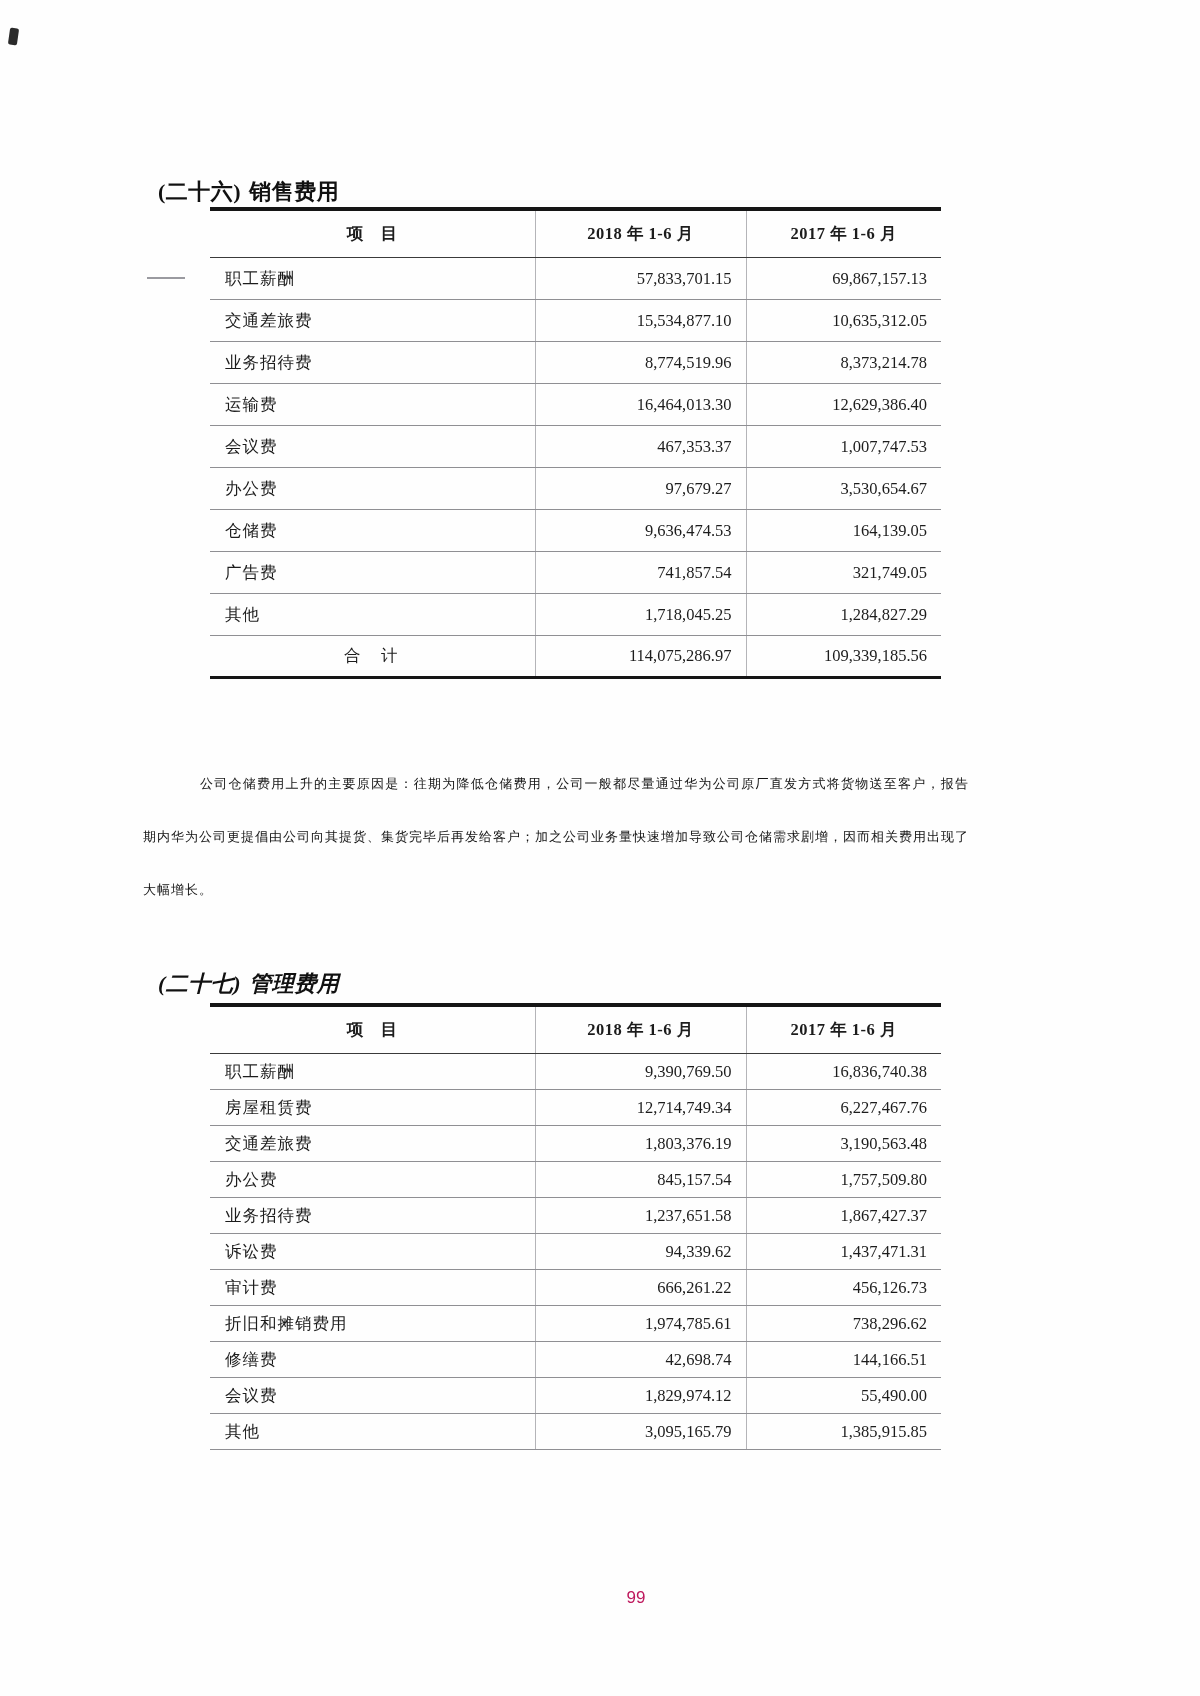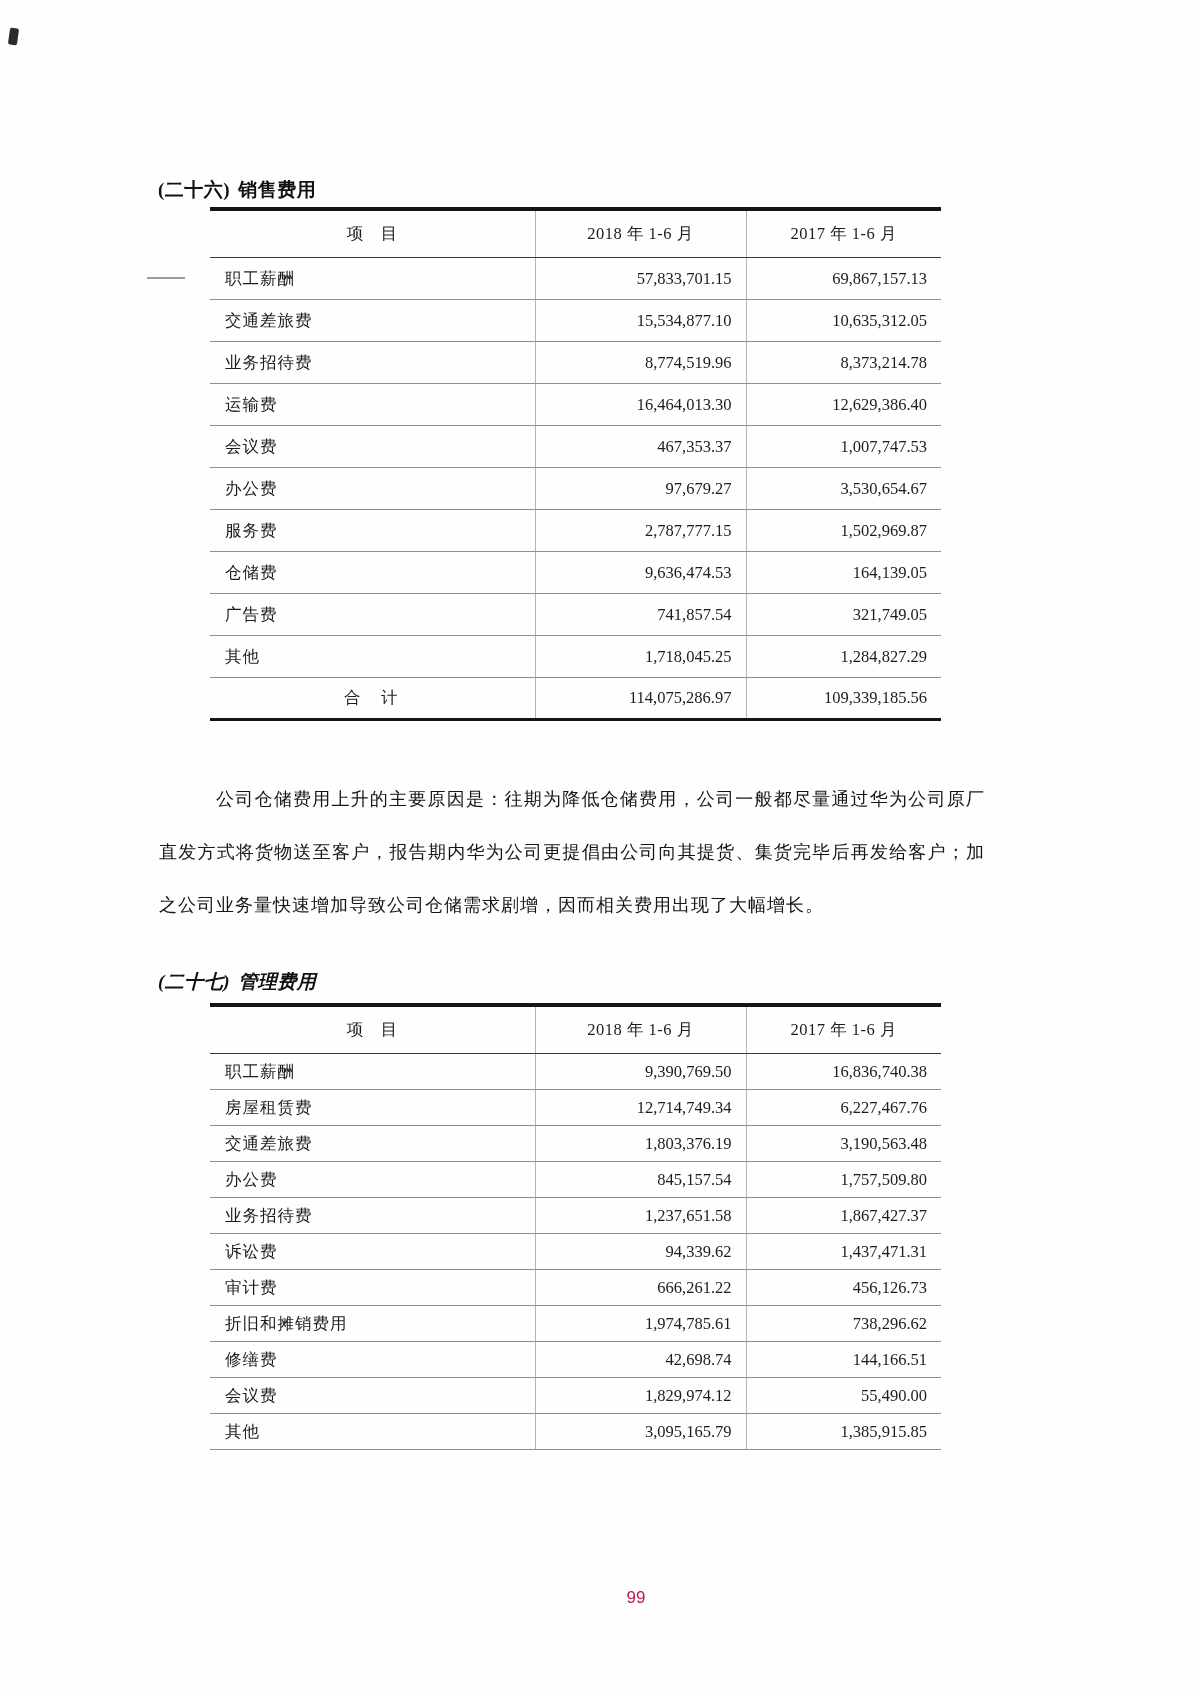--- a/index.html
+++ b/index.html
@@ -16,57 +16,57 @@
   .speck {
     position:absolute; left:9px; top:28px; width:9px; height:17px;
     background:#2b2b2b; border-radius:2px; transform:rotate(8deg);
   }
   .margin-dash {
     position:absolute; left:147px; top:277px; width:38px; height:2px;
     background:#9a9aa0;
   }
   .sec-heading {
     position:absolute; left:158px; margin:0;
-    font-size:19px; font-weight:bold; letter-spacing:0.5px; color:#111;
+    font-size:22px; font-weight:bold; letter-spacing:0.5px; color:#111;
     white-space:nowrap;
   }
   .sec-heading .ht { margin-left:8px; }
   .h1 { top:177px; }
   .h2 { top:969px;font-style:italic; }
 
   .fin-table {
     position:absolute; left:210px; width:731px;
     border-collapse:collapse;
     border-top:4px solid #151515;
     font-size:16.5px;
   }
   .t1 { top:207px; }
   .t2 { top:1003px; }
   col.c1 { width:325px; }
   col.c2 { width:211px; }
   col.c3 { width:195px; }
   .fin-table th {
-    font-weight:normal; height:44px; text-align:center;
+    font-weight:bold; height:44px; text-align:center;
     border-bottom:1px solid #3a3a3a; letter-spacing:0.5px;
   }
   .fin-table th:nth-child(1), .fin-table td:nth-child(1),
   .fin-table th:nth-child(2), .fin-table td:nth-child(2) {
     border-right:1px solid #b4b4b8;
   }
   .fin-table tbody td { border-bottom:1px solid #8f8f93; }
   .t1 tbody tr { height:42px; }
   .t2 tbody tr { height:36px; }
   td.lab { text-align:left; padding-left:15px; letter-spacing:1px; }
   td.num { text-align:right; padding-right:14px; font-variant-numeric:tabular-nums; }
   tr.total td { border-bottom:3px solid #151515; height:33px; }
   tr.total td.lab { text-align:center; padding-left:0; letter-spacing:2px; }
 
   .note {
-    position:absolute; left:143px; top:757px; width:826px; margin:16px;
-    font-size:18px; line-height:53px; letter-spacing:1px;
+    position:absolute; left:143px; top:757px; width:826px; margin:0;
+    font-size:13px; line-height:53px; letter-spacing:1px;
     text-align:justify; text-indent:57px; color:#151515;
   }
   .page-number {
     position:absolute; left:0; top:1588px; width:1200px;
     text-align:center; font-size:17px;
     font-family:"Liberation Sans","DejaVu Sans",sans-serif; color:#be185d;margin-left:36px;
   }
 </style>
 </head>
 <body>
@@ -118,25 +118,20 @@
         <td class="lab">会议费</td>
         <td class="num">467,353.37</td>
         <td class="num">1,007,747.53</td>
       </tr>
       <tr>
         <td class="lab">办公费</td>
         <td class="num">97,679.27</td>
         <td class="num">3,530,654.67</td>
       </tr>
       <tr>
-        <td class="lab">服务费</td>
-        <td class="num">2,787,777.15</td>
-        <td class="num">1,502,969.87</td>
-      </tr>
-      <tr>
         <td class="lab">仓储费</td>
         <td class="num">9,636,474.53</td>
         <td class="num">164,139.05</td>
       </tr>
       <tr>
         <td class="lab">广告费</td>
         <td class="num">741,857.54</td>
         <td class="num">321,749.05</td>
       </tr>
       <tr>

